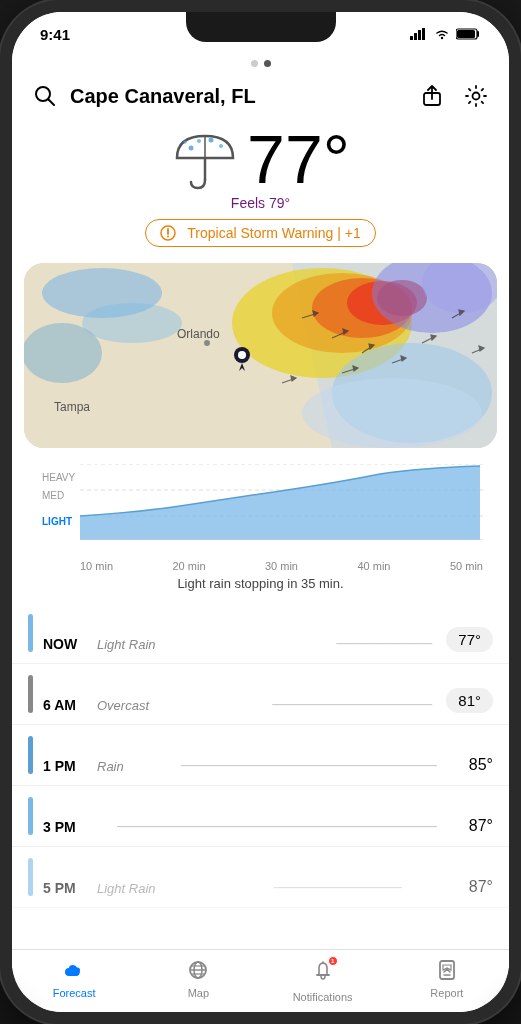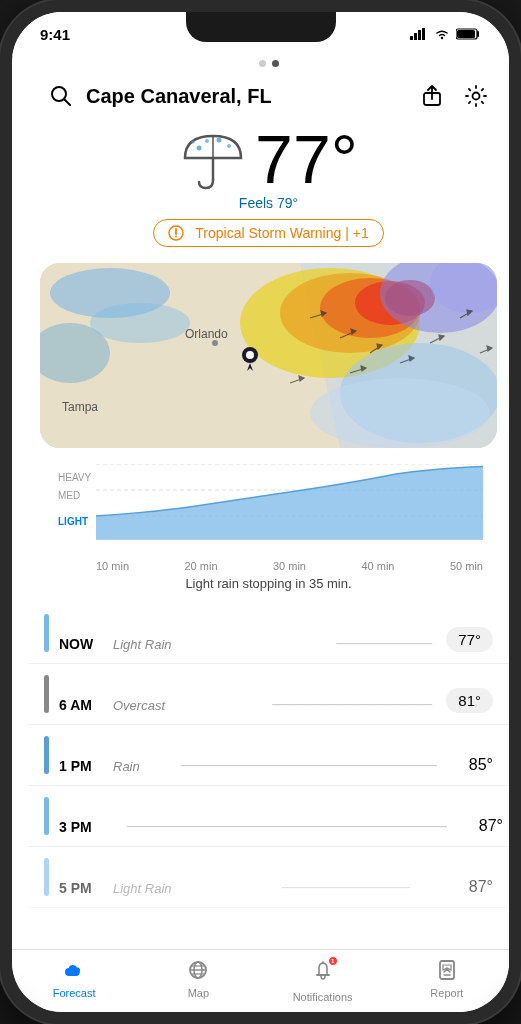--- a/index.html
+++ b/index.html
@@ -162,21 +162,21 @@
 
     .temp-display {
       font-size: 68px;
       font-weight: 200;
       color: #000;
       line-height: 1;
     }
 
     .feels-like {
       font-size: 14px;
-      color: #0369a1;
+      color: #701a75;
       margin-top: 2px;
     }
 
     
     .warning-badge {
       margin: 8px 0 10px;
       border: 1.5px solid #e8820c;
       border-radius: 20px;
       padding: 5px 14px;
       display: flex;
@@ -341,21 +341,20 @@
 
     .tab-label.active {
       color: #007aff;
     }
 
     .scroll-content {
       height: calc(100% - 44px);
       overflow-y: auto;
       overflow-x: hidden;
       scrollbar-width: none;
-      margin-left: 16px;
     }
     .scroll-content::-webkit-scrollbar { display: none; }
 
   </style>
 </head>
 <body>
 
 <div class="phone-outer">
   <div class="phone-inner">
 

